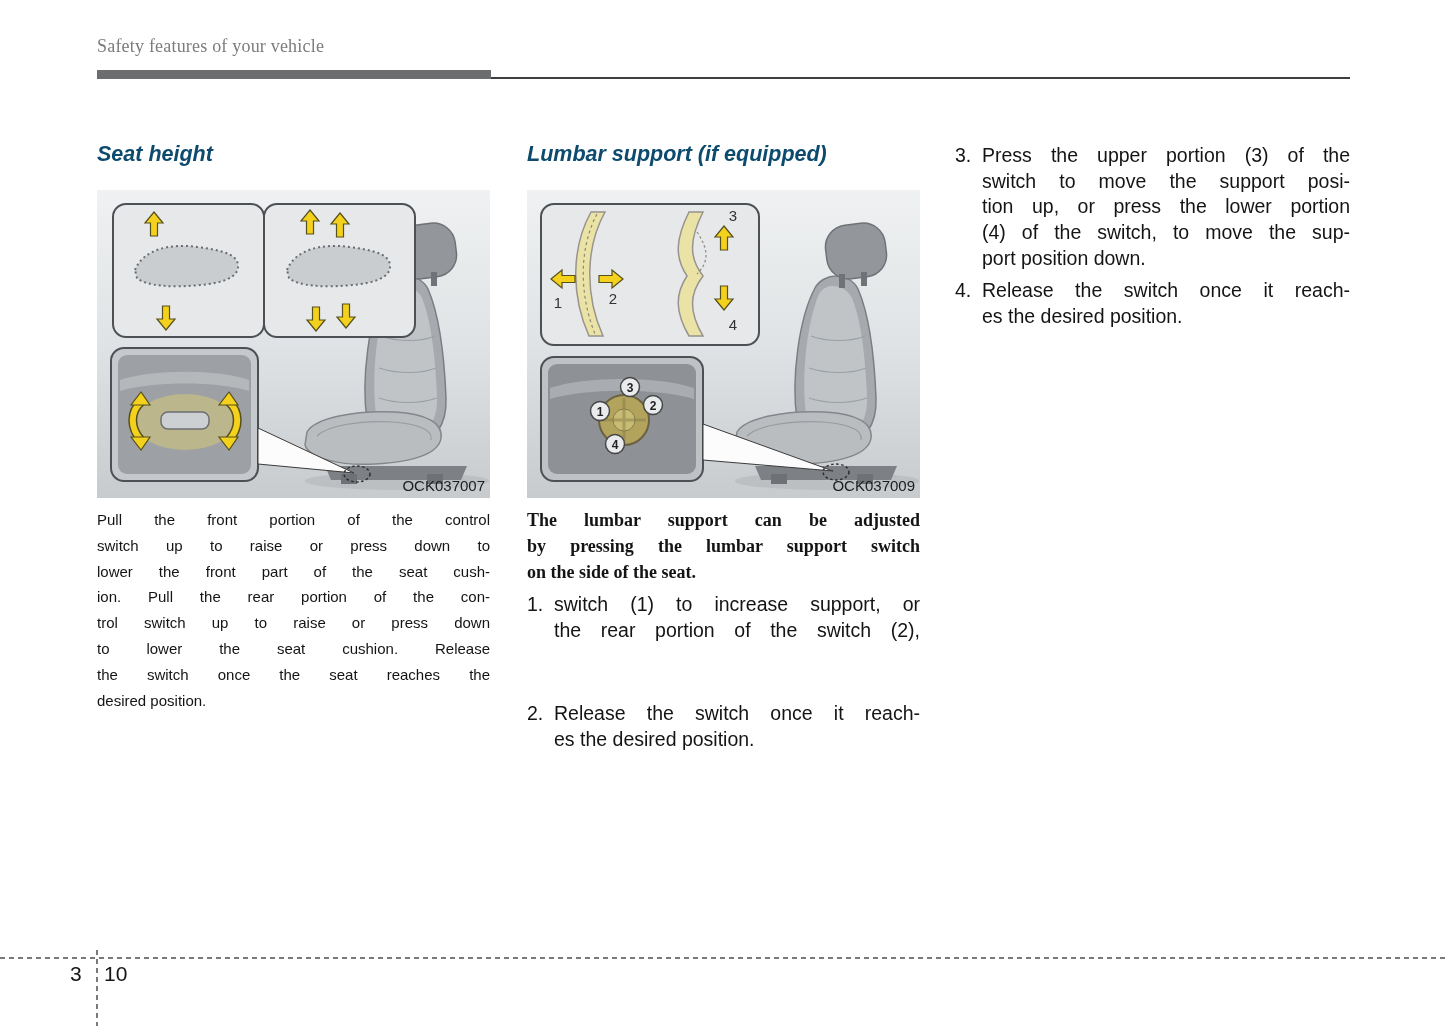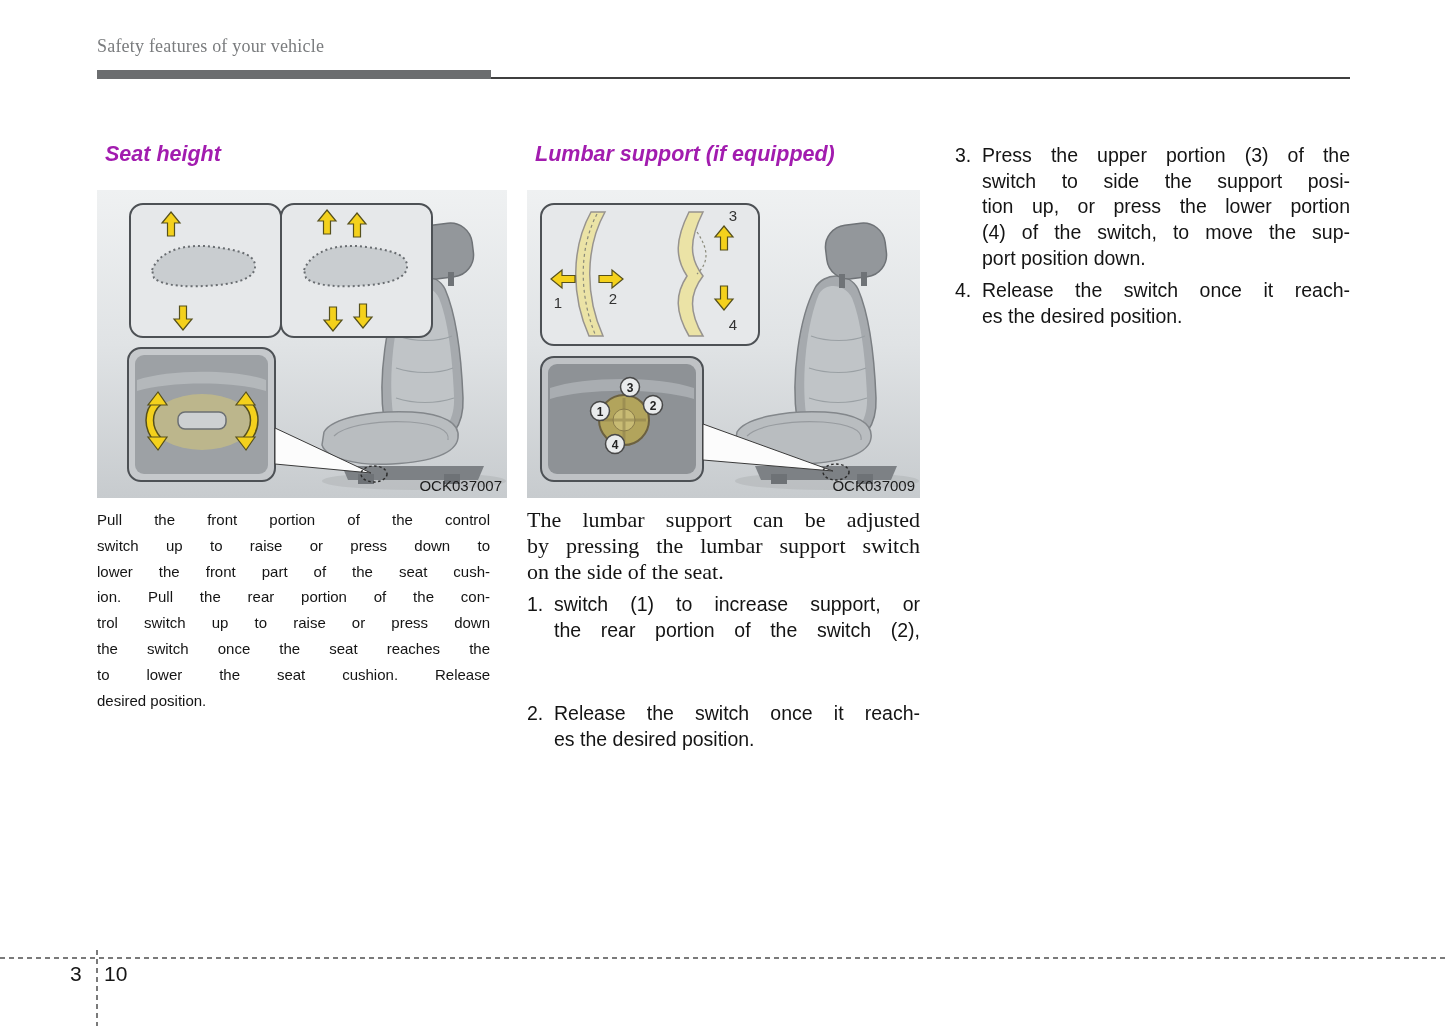--- a/index.html
+++ b/index.html
@@ -7,50 +7,50 @@
     width:1445px;height:1026px;position:relative;background:#ffffff;
     font-family:"Liberation Sans",sans-serif;color:#141414;overflow:hidden;
   }
   .abs{position:absolute;}
   .header-title{
     left:97px;top:36px;
     font-family:"Liberation Serif",serif;font-size:18px;color:#7a7c7e;letter-spacing:.2px;
   }
   .rule-thin{left:97px;top:77px;width:1253px;height:2px;background:#3f3f3f;}
   .rule-thick{left:97px;top:70px;width:394px;height:9px;background:#6b6d6f;}
-  .section-heading{font-size:21.5px;font-weight:bold;font-style:italic;color:#a21caf;margin-left:8px;}
+  .section-heading{font-size:21.5px;font-weight:bold;font-style:italic;color:#0c4a6e;}
   .figure{
     width:393px;height:308px;top:190px;
     background:linear-gradient(180deg,#eff1f2 0%,#e0e3e5 50%,#c7cbce 100%);
   }
   .figure svg{display:block;width:100%;height:100%;}
   .body-par{width:393px;font-size:15px;line-height:25.8px;}
   .line{text-align:justify;text-align-last:justify;}
   .line.last{text-align-last:left;}
-  .intro{font-family:"Liberation Serif",serif;font-weight:normal;font-size:22px;line-height:26px;width:393px;}
+  .intro{font-family:"Liberation Serif",serif;font-weight:bold;font-size:18px;line-height:26px;width:393px;}
   .list-item{display:flex;font-size:19.5px;line-height:25.7px;}
   .list-num{flex:none;width:27px;}
   .list-text{flex:1;min-width:0;}
   .footer-dash{left:0;top:957px;width:1445px;height:2px;
     background:repeating-linear-gradient(90deg,#7a7a7a 0 5px,transparent 5px 9px);}
   .footer-vdash{left:96px;top:950px;width:2px;height:76px;
     background:repeating-linear-gradient(180deg,#7a7a7a 0 5px,transparent 5px 9px);}
   .footer-num{font-size:21px;color:#161616;}
   svg text{font-family:"Liberation Sans",sans-serif;}
 </style>
 </head>
 <body>
 
 <div class="abs header-title">Safety features of your vehicle</div>
 <div class="abs rule-thin"></div>
 <div class="abs rule-thick"></div>
 
 <div class="abs section-heading" style="left:97px;top:142px;">Seat height</div>
 
-<div class="abs figure" style="left:97px;padding-left:17px;">
+<div class="abs figure" style="left:97px;">
 <svg viewBox="0 0 393 308">
   <defs>
     <path id="arr1" d="M9 0 L18 11 L12.5 11 L12.5 24 L5.5 24 L5.5 11 L0 11 Z"></path>
   </defs>
 
   <g>
     <ellipse cx="300" cy="291" rx="92" ry="9" fill="#b0b4b7" opacity="0.55"></ellipse>
     <path d="M228 276 L370 276 L364 290 L234 290 Z" fill="#7d8185"></path>
     <rect x="244" y="284" width="16" height="10" fill="#6e7276"></rect>
     <rect x="330" y="284" width="16" height="10" fill="#6e7276"></rect>
@@ -100,22 +100,22 @@
   <text x="388" y="301" text-anchor="end" font-size="15" fill="#1c1c1c">OCK037007</text>
 </svg>
 </div>
 
 <div class="abs body-par" style="left:97px;top:507px;">
   <div class="line">Pull the front portion of the control</div>
   <div class="line">switch up to raise or press down to</div>
   <div class="line">lower the front part of the seat cush-</div>
   <div class="line">ion. Pull the rear portion of the con-</div>
   <div class="line">trol switch up to raise or press down</div>
+  <div class="line">to lower the seat cushion. Release</div>
   <div class="line">the switch once the seat reaches the</div>
-  <div class="line">to lower the seat cushion. Release</div>
   <div class="line last">desired position.</div>
 </div>
 
 <div class="abs section-heading" style="left:527px;top:142px;">Lumbar support (if equipped)</div>
 
 <div class="abs figure" style="left:527px;">
 <svg viewBox="0 0 393 308">
   <defs>
     <path id="arr2" d="M9 0 L18 11 L12.5 11 L12.5 24 L5.5 24 L5.5 11 L0 11 Z"></path>
   </defs>
@@ -200,21 +200,21 @@
   <div class="list-text">
     <div class="line">Release the switch once it reach-</div>
     <div class="line last">es the desired position.</div>
   </div>
 </div>
 
 <div class="abs list-item" style="left:955px;top:143px;width:395px;">
   <span class="list-num">3.</span>
   <div class="list-text">
     <div class="line">Press the upper portion (3) of the</div>
-    <div class="line">switch to side the support posi-</div>
+    <div class="line">switch to move the support posi-</div>
     <div class="line">tion up, or press the lower portion</div>
     <div class="line">(4) of the switch, to move the sup-</div>
     <div class="line last">port position down.</div>
   </div>
 </div>
 
 <div class="abs list-item" style="left:955px;top:278px;width:395px;">
   <span class="list-num">4.</span>
   <div class="list-text">
     <div class="line">Release the switch once it reach-</div>

